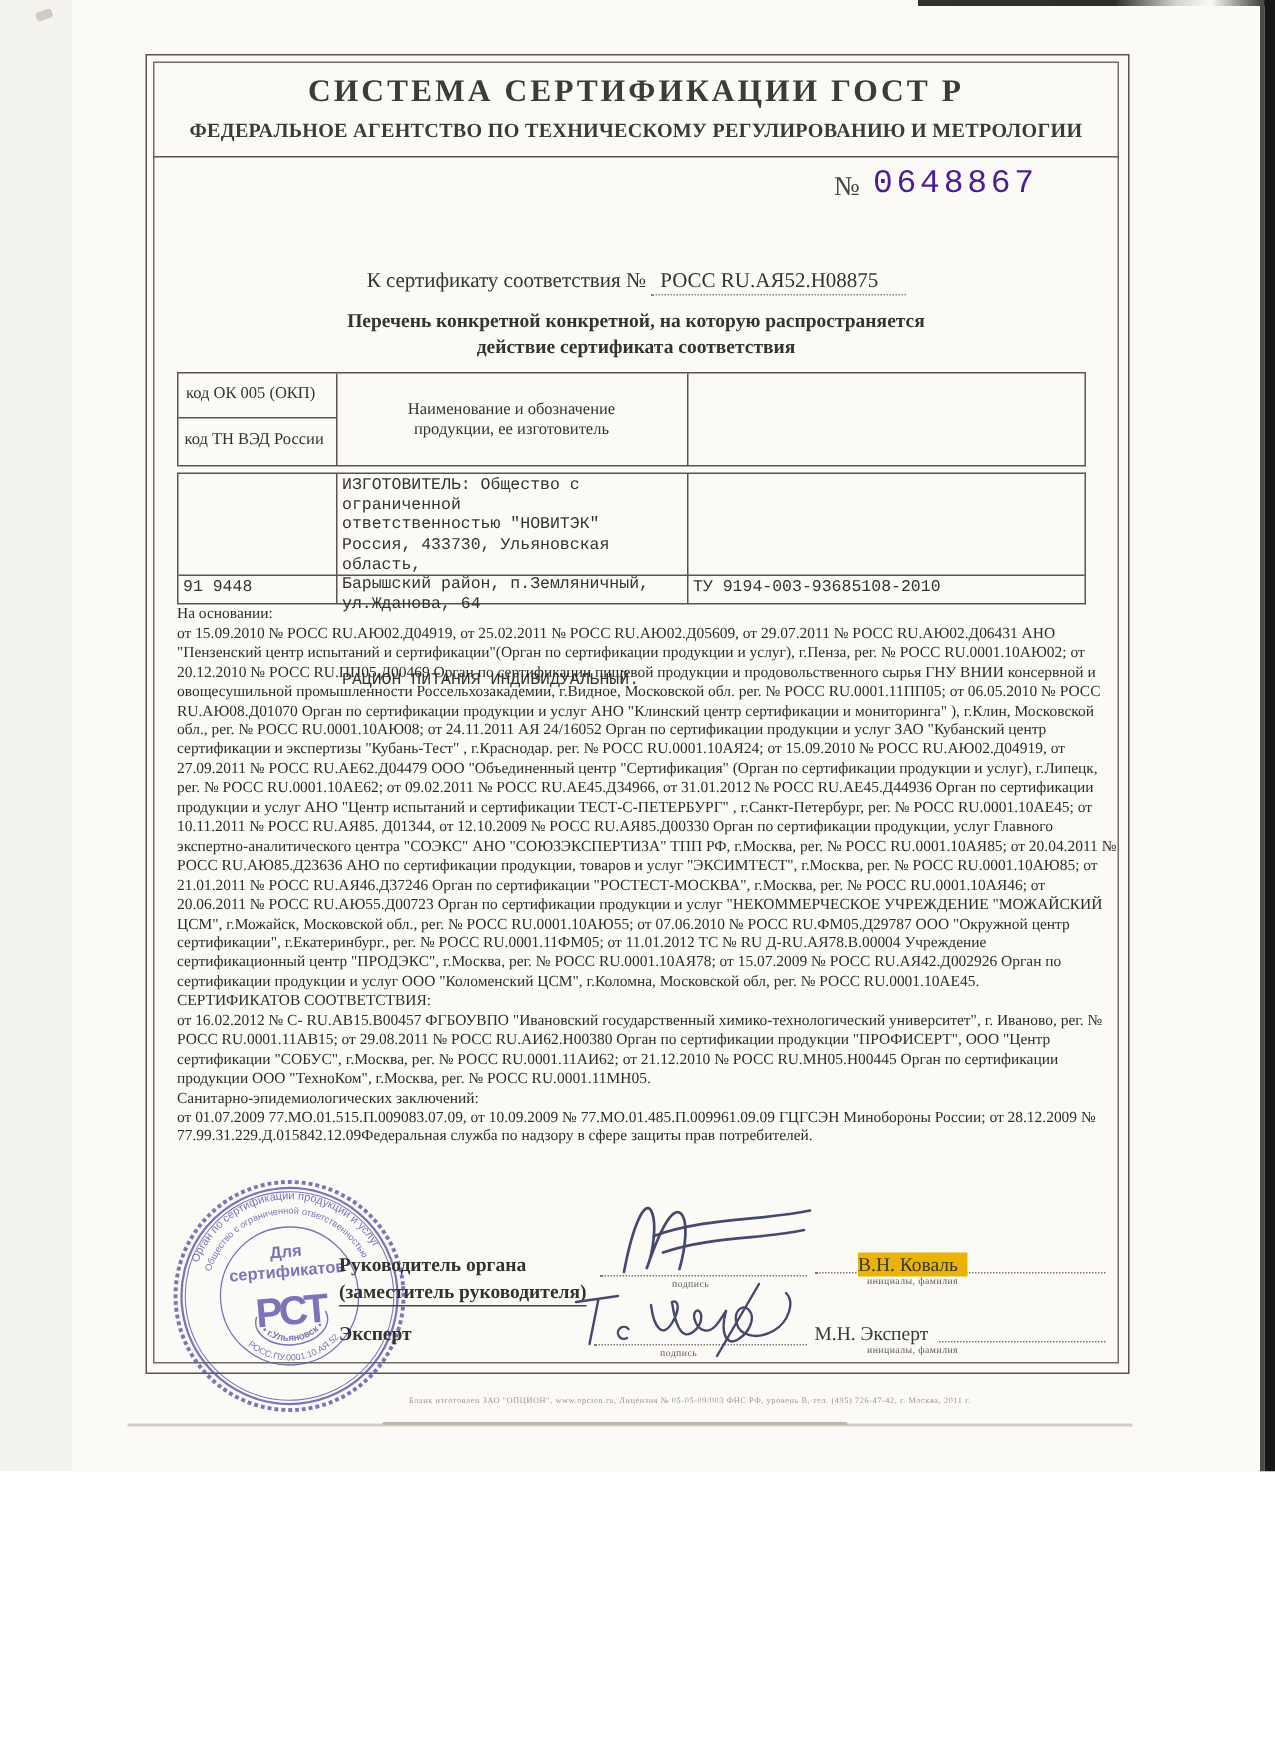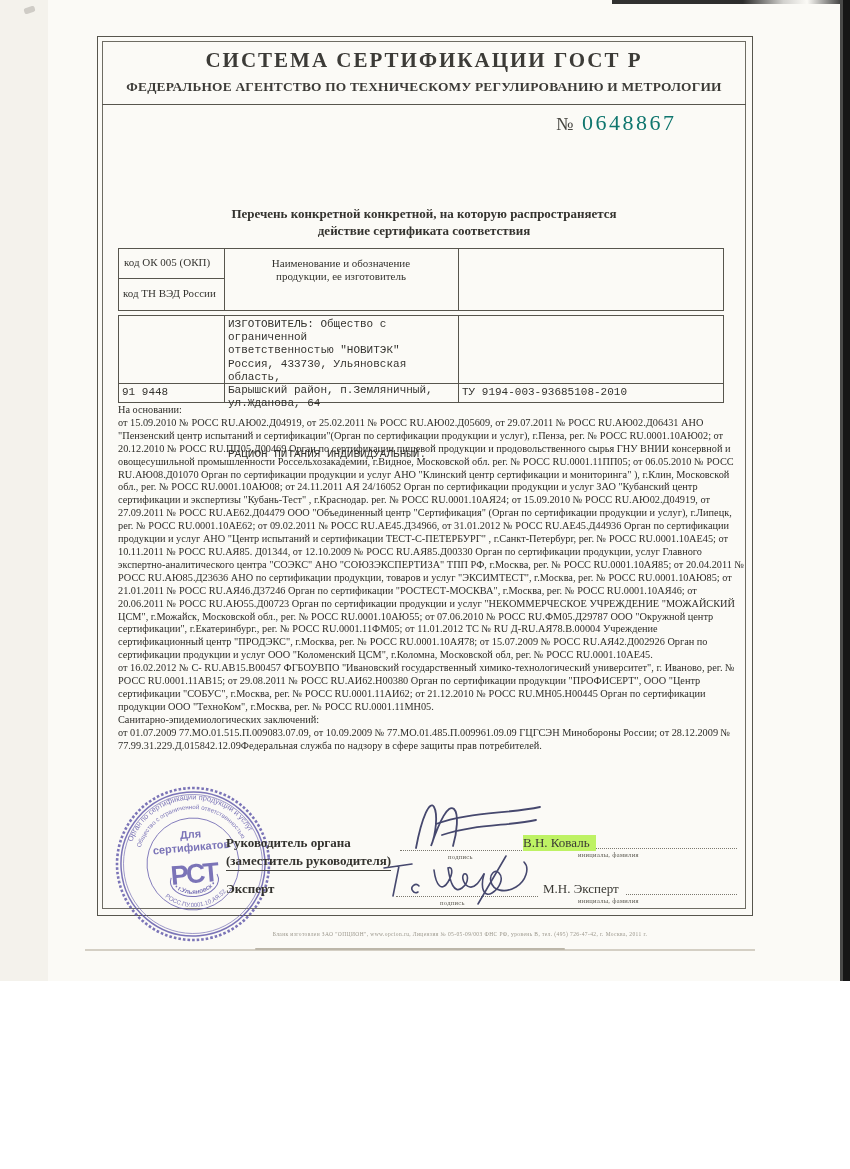--- a/index.html
+++ b/index.html
@@ -11,22 +11,22 @@
   
   .frame-outer{left:97px;top:36px;width:654px;height:878px;border:1.4px solid #57554d;}
   .frame-inner{left:102px;top:41px;width:642px;height:866px;border:1px solid #6e6c63;}
   .header-divider{left:102px;top:104px;width:644px;height:1.2px;background:#57554d;}
   
   .sys-title{left:97px;top:48px;width:654px;text-align:center;font-size:21px;font-weight:bold;
              letter-spacing:2px;color:#3c3b37;}
   .agency{left:97px;top:79px;width:654px;text-align:center;font-size:13.4px;font-weight:bold;
           letter-spacing:.2px;color:#3c3b37;}
   .num-label{left:556px;top:114px;font-size:18px;color:#45443f;}
-  .num-red{left:582px;top:110px;font-size:22px;font-family:Liberation Serif, serif;
-           color:#0f766e;letter-spacing:2.5px;}
+  .num-red{left:582px;top:110px;font-size:22px;font-family:Liberation Mono, monospace;
+           color:#4c1d95;letter-spacing:2.5px;}
   .doc-title{left:97px;top:143px;width:654px;text-align:center;font-size:19px;font-weight:bold;
              letter-spacing:1.5px;color:#33322e;}
   .cert-line{left:97px;top:180px;width:654px;text-align:center;font-size:14px;color:#34332f;}
   .cert-line .certno{border-bottom:1px dotted #8a877d;padding:0 18px 1px 6px;}
   .subtitle{left:97px;top:206px;width:654px;text-align:center;font-size:13px;font-weight:bold;
             line-height:16.5px;color:#34332f;}
   
   .tbl-box{border:1.1px solid #57554d;}
   .thead{left:118px;top:248px;width:604px;height:61px;}
   .tbody{left:118px;top:315px;width:604px;height:86px;font-family:Liberation Mono, monospace;}
@@ -69,30 +69,34 @@
   <div class="abs scanbar-dark"></div>
 
   <div class="abs frame-outer"></div>
   <div class="abs frame-inner"></div>
   <div class="abs header-divider"></div>
 
   <div class="abs sys-title">СИСТЕМА СЕРТИФИКАЦИИ ГОСТ Р</div>
   <div class="abs agency">ФЕДЕРАЛЬНОЕ АГЕНТСТВО ПО ТЕХНИЧЕСКОМУ РЕГУЛИРОВАНИЮ И МЕТРОЛОГИИ</div>
   <div class="abs num-label">№</div>
   <div class="abs num-red">0648867</div>
+  <div class="abs cert-line">
+    <span>К сертификату соответствия №</span>
+    <span class="certno">РОСС RU.АЯ52.Н08875</span>
+  </div>
   <div class="abs subtitle preline">Перечень конкретной конкретной,  на которую распространяется
 действие сертификата соответствия</div>
 
   <div class="abs thead tbl-box">
     <div class="vline" style="left:105px;"></div>
     <div class="vline" style="left:339px;"></div>
     <div class="hline" style="top:29px;width:105px;"></div>
     <div class="cell" style="left:5px;top:7px;width:98px;">код ОК 005 (ОКП)</div>
     <div class="cell" style="left:4px;top:38px;width:100px;">код ТН ВЭД России</div>
-    <div class="cell c-center preline" style="left:107px;top:8px;width:230px;font-family:Liberation Serif, serif;">Наименование и обозначение
+    <div class="cell c-center preline" style="left:107px;top:18px;width:230px;font-family:Liberation Serif, serif;">Наименование и обозначение
 продукции, ее изготовитель</div>
   </div>
 
   <div class="abs tbody tbl-box">
     <div class="vline" style="left:105px;"></div>
     <div class="vline" style="left:339px;"></div>
     <div class="hline" style="top:67px;width:604px;"></div>
     <div class="cell" style="left:3px;top:2px;width:100px;"></div>
     <div class="cell preline" style="left:109px;top:2px;width:228px;line-height:13.2px;">ИЗГОТОВИТЕЛЬ: Общество с ограниченной
 ответственностью "НОВИТЭК"
@@ -101,20 +105,21 @@
 ул.Жданова, 64</div>
     <div class="cell" style="left:343px;top:2px;width:258px;"></div>
     <div class="cell" style="left:3px;top:70px;width:100px;">91 9448</div>
     <div class="cell" style="left:109px;top:84px;width:228px;margin-top:48px;">РАЦИОН ПИТАНИЯ ИНДИВИДУАЛЬНЫЙ.</div>
     <div class="cell" style="left:343px;top:70px;width:258px;">ТУ 9194-003-93685108-2010</div>
   </div>
 
   <div class="abs bodytext">
     <p>На основании:</p>
     <p>от 15.09.2010 № РОСС RU.АЮ02.Д04919, от 25.02.2011 № РОСС RU.АЮ02.Д05609, от 29.07.2011 № РОСС RU.АЮ02.Д06431 АНО "Пензенский центр испытаний и сертификации"(Орган по сертификации продукции и услуг), г.Пенза, рег. № РОСС RU.0001.10АЮ02; от 20.12.2010 № РОСС RU.ПП05.Д00469 Орган по сертификации пищевой продукции и продовольственного сырья ГНУ ВНИИ консервной и овощесушильной промышленности Россельхозакадемии, г.Видное, Московской обл. рег. № РОСС RU.0001.11ПП05; от 06.05.2010 № РОСС RU.АЮ08.Д01070 Орган по сертификации продукции и услуг АНО "Клинский центр сертификации и мониторинга" ), г.Клин, Московской обл., рег. № РОСС RU.0001.10АЮ08; от 24.11.2011 АЯ 24/16052 Орган по сертификации продукции и услуг ЗАО "Кубанский центр сертификации и экспертизы "Кубань-Тест" , г.Краснодар. рег. № РОСС RU.0001.10АЯ24; от 15.09.2010 № РОСС RU.АЮ02.Д04919, от 27.09.2011 № РОСС RU.АЕ62.Д04479 ООО "Объединенный центр "Сертификация" (Орган по сертификации продукции и услуг), г.Липецк, рег. № РОСС RU.0001.10АЕ62; от 09.02.2011 № РОСС RU.АЕ45.Д34966, от 31.01.2012 № РОСС RU.АЕ45.Д44936 Орган по сертификации продукции и услуг АНО "Центр испытаний и сертификации ТЕСТ-С-ПЕТЕРБУРГ" , г.Санкт-Петербург, рег. № РОСС RU.0001.10АЕ45; от 10.11.2011 № РОСС RU.АЯ85. Д01344, от 12.10.2009 № РОСС RU.АЯ85.Д00330 Орган по сертификации продукции, услуг Главного экспертно-аналитического центра "СОЭКС" АНО "СОЮЗЭКСПЕРТИЗА" ТПП РФ, г.Москва, рег. № РОСС RU.0001.10АЯ85; от 20.04.2011 № РОСС RU.АЮ85.Д23636 АНО по сертификации продукции, товаров и услуг "ЭКСИМТЕСТ", г.Москва, рег. № РОСС RU.0001.10АЮ85; от 21.01.2011 № РОСС RU.АЯ46.Д37246 Орган по сертификации "РОСТЕСТ-МОСКВА", г.Москва, рег. № РОСС RU.0001.10АЯ46; от 20.06.2011 № РОСС RU.АЮ55.Д00723 Орган по сертификации продукции и услуг "НЕКОММЕРЧЕСКОЕ УЧРЕЖДЕНИЕ "МОЖАЙСКИЙ ЦСМ", г.Можайск, Московской обл., рег. № РОСС RU.0001.10АЮ55; от 07.06.2010 № РОСС RU.ФМ05.Д29787 ООО "Окружной центр сертификации", г.Екатеринбург., рег. № РОСС RU.0001.11ФМ05; от 11.01.2012 ТС № RU Д-RU.АЯ78.В.00004 Учреждение сертификационный центр "ПРОДЭКС", г.Москва, рег. № РОСС RU.0001.10АЯ78; от 15.07.2009 № РОСС RU.АЯ42.Д002926 Орган по сертификации продукции и услуг ООО "Коломенский ЦСМ", г.Коломна, Московской обл, рег. № РОСС RU.0001.10АЕ45.</p>
+    <p>СЕРТИФИКАТОВ СООТВЕТСТВИЯ:</p>
     <p>от 16.02.2012 № С- RU.АВ15.В00457 ФГБОУВПО "Ивановский государственный химико-технологический университет", г. Иваново, рег. № РОСС RU.0001.11АВ15; от 29.08.2011 № РОСС RU.АИ62.Н00380 Орган по сертификации продукции "ПРОФИСЕРТ", ООО "Центр сертификации "СОБУС", г.Москва, рег. № РОСС RU.0001.11АИ62; от 21.12.2010 № РОСС RU.МН05.Н00445 Орган по сертификации продукции ООО "ТехноКом", г.Москва, рег. № РОСС RU.0001.11МН05.</p>
     <p>Санитарно-эпидемиологических заключений:</p>
     <p>от 01.07.2009 77.МО.01.515.П.009083.07.09, от 10.09.2009 № 77.МО.01.485.П.009961.09.09 ГЦГСЭН Минобороны России; от 28.12.2009 № 77.99.31.229.Д.015842.12.09Федеральная служба по надзору в сфере защиты прав потребителей.</p>
   </div>
 
   <svg class="abs" style="left:107px;top:778px;transform:rotate(-5deg);opacity:.82;" width="172" height="172" viewBox="0 0 172 172">
     <g stroke="#5f57aa" fill="none">
       <circle cx="86" cy="86" r="76" stroke-width="2.6" stroke-dasharray="2.6 2"></circle>
       <circle cx="86" cy="86" r="72" stroke-width="1.5"></circle>
       <circle cx="86" cy="86" r="69.5" stroke-width=".7"></circle>
@@ -163,21 +168,21 @@
   <svg class="abs" style="left:378px;top:852px;" width="168" height="56" viewBox="0 0 168 56">
     <g stroke="#46486e" stroke-width="1.6" fill="none" stroke-linecap="round">
       <path d="M6,16 L34,12 M21,14 L15,44 M40,40 a4,4 0 1 1 1,-6"></path>
       <path d="M56,18 C58,34 64,40 70,30 C76,20 74,14 70,16 C72,30 76,42 84,36 C92,30 90,20 86,22 C83,25 86,34 92,35 C98,36 102,28 106,22"></path>
       <path d="M106,22 C102,36 106,46 114,41 C122,36 126,26 121,21 C117,17 111,22 113,30 C115,38 126,42 138,35 C148,29 152,16 146,10"></path>
       <path d="M128,4 L100,52"></path>
     </g>
   </svg>
 
   <div class="abs dotline" style="left:543px;top:847px;width:194px;"></div>
-  <div class="abs signame" style="left:523px;top:835px;background:#bef264;padding-right:6px;">В.Н. Коваль</div>
+  <div class="abs signame" style="left:572px;top:835px;background:#eab308;padding-right:6px;">В.Н. Коваль</div>
   <div class="abs caption" style="left:578px;top:851px;">инициалы, фамилия</div>
   <div class="abs dotline" style="left:543px;top:893px;width:194px;"></div>
   <div class="abs signame" style="left:543px;top:881px;background:#fbfaf6;padding-right:6px;">М.Н. Эксперт</div>
   <div class="abs caption" style="left:578px;top:897px;">инициалы, фамилия</div>
 
   <div class="abs fineprint">Бланк изготовлен ЗАО "ОПЦИОН", www.opcion.ru, Лицензия № 05-05-09/003 ФНС РФ, уровень В, тел. (495) 726-47-42, г. Москва, 2011 г.</div>
   <div class="abs page-edge1"></div>
   <div class="abs page-edge2"></div>
 </div>
 

